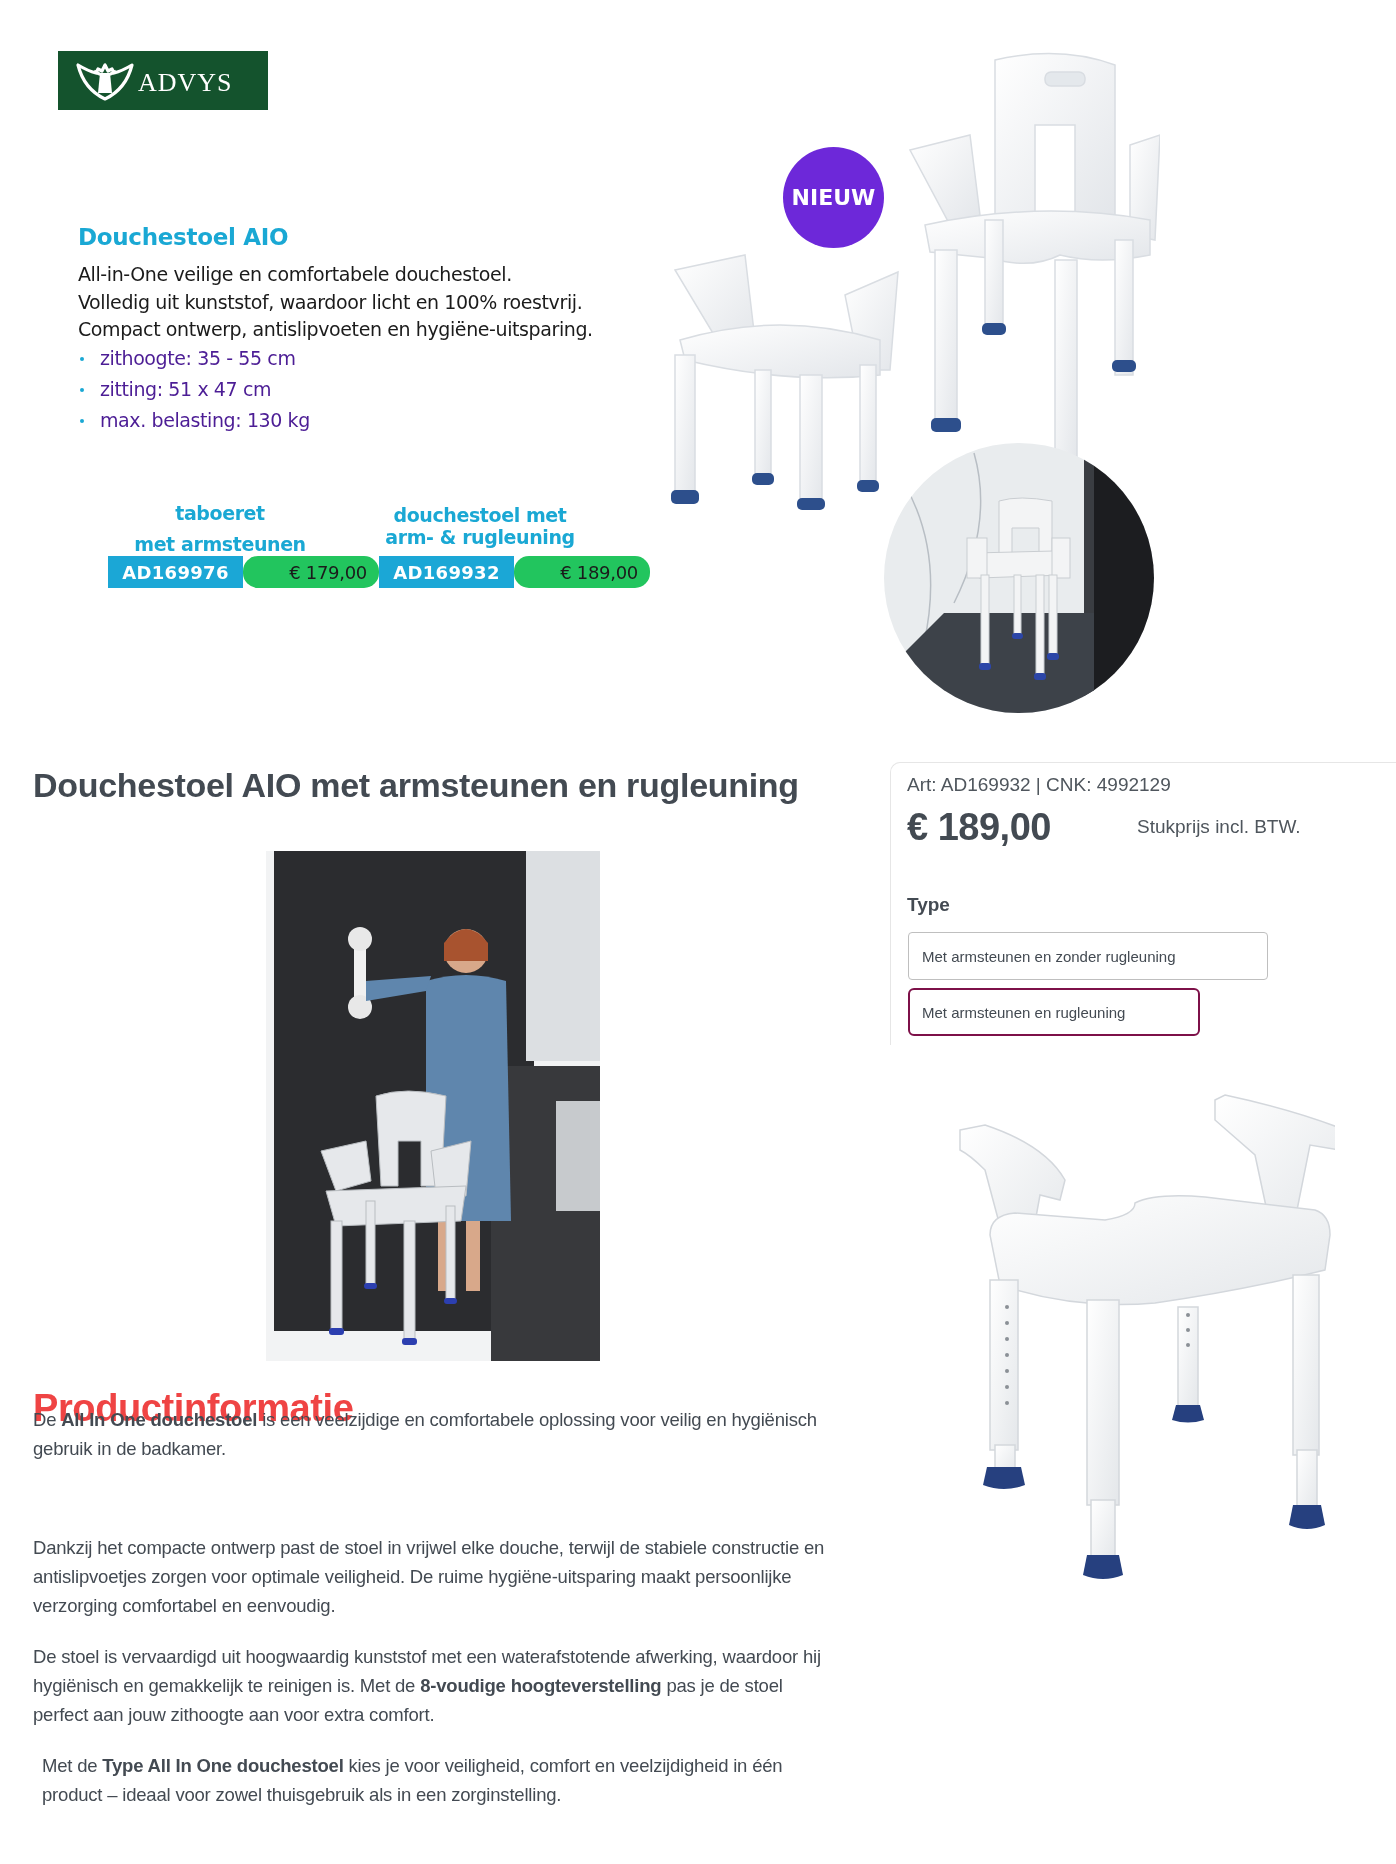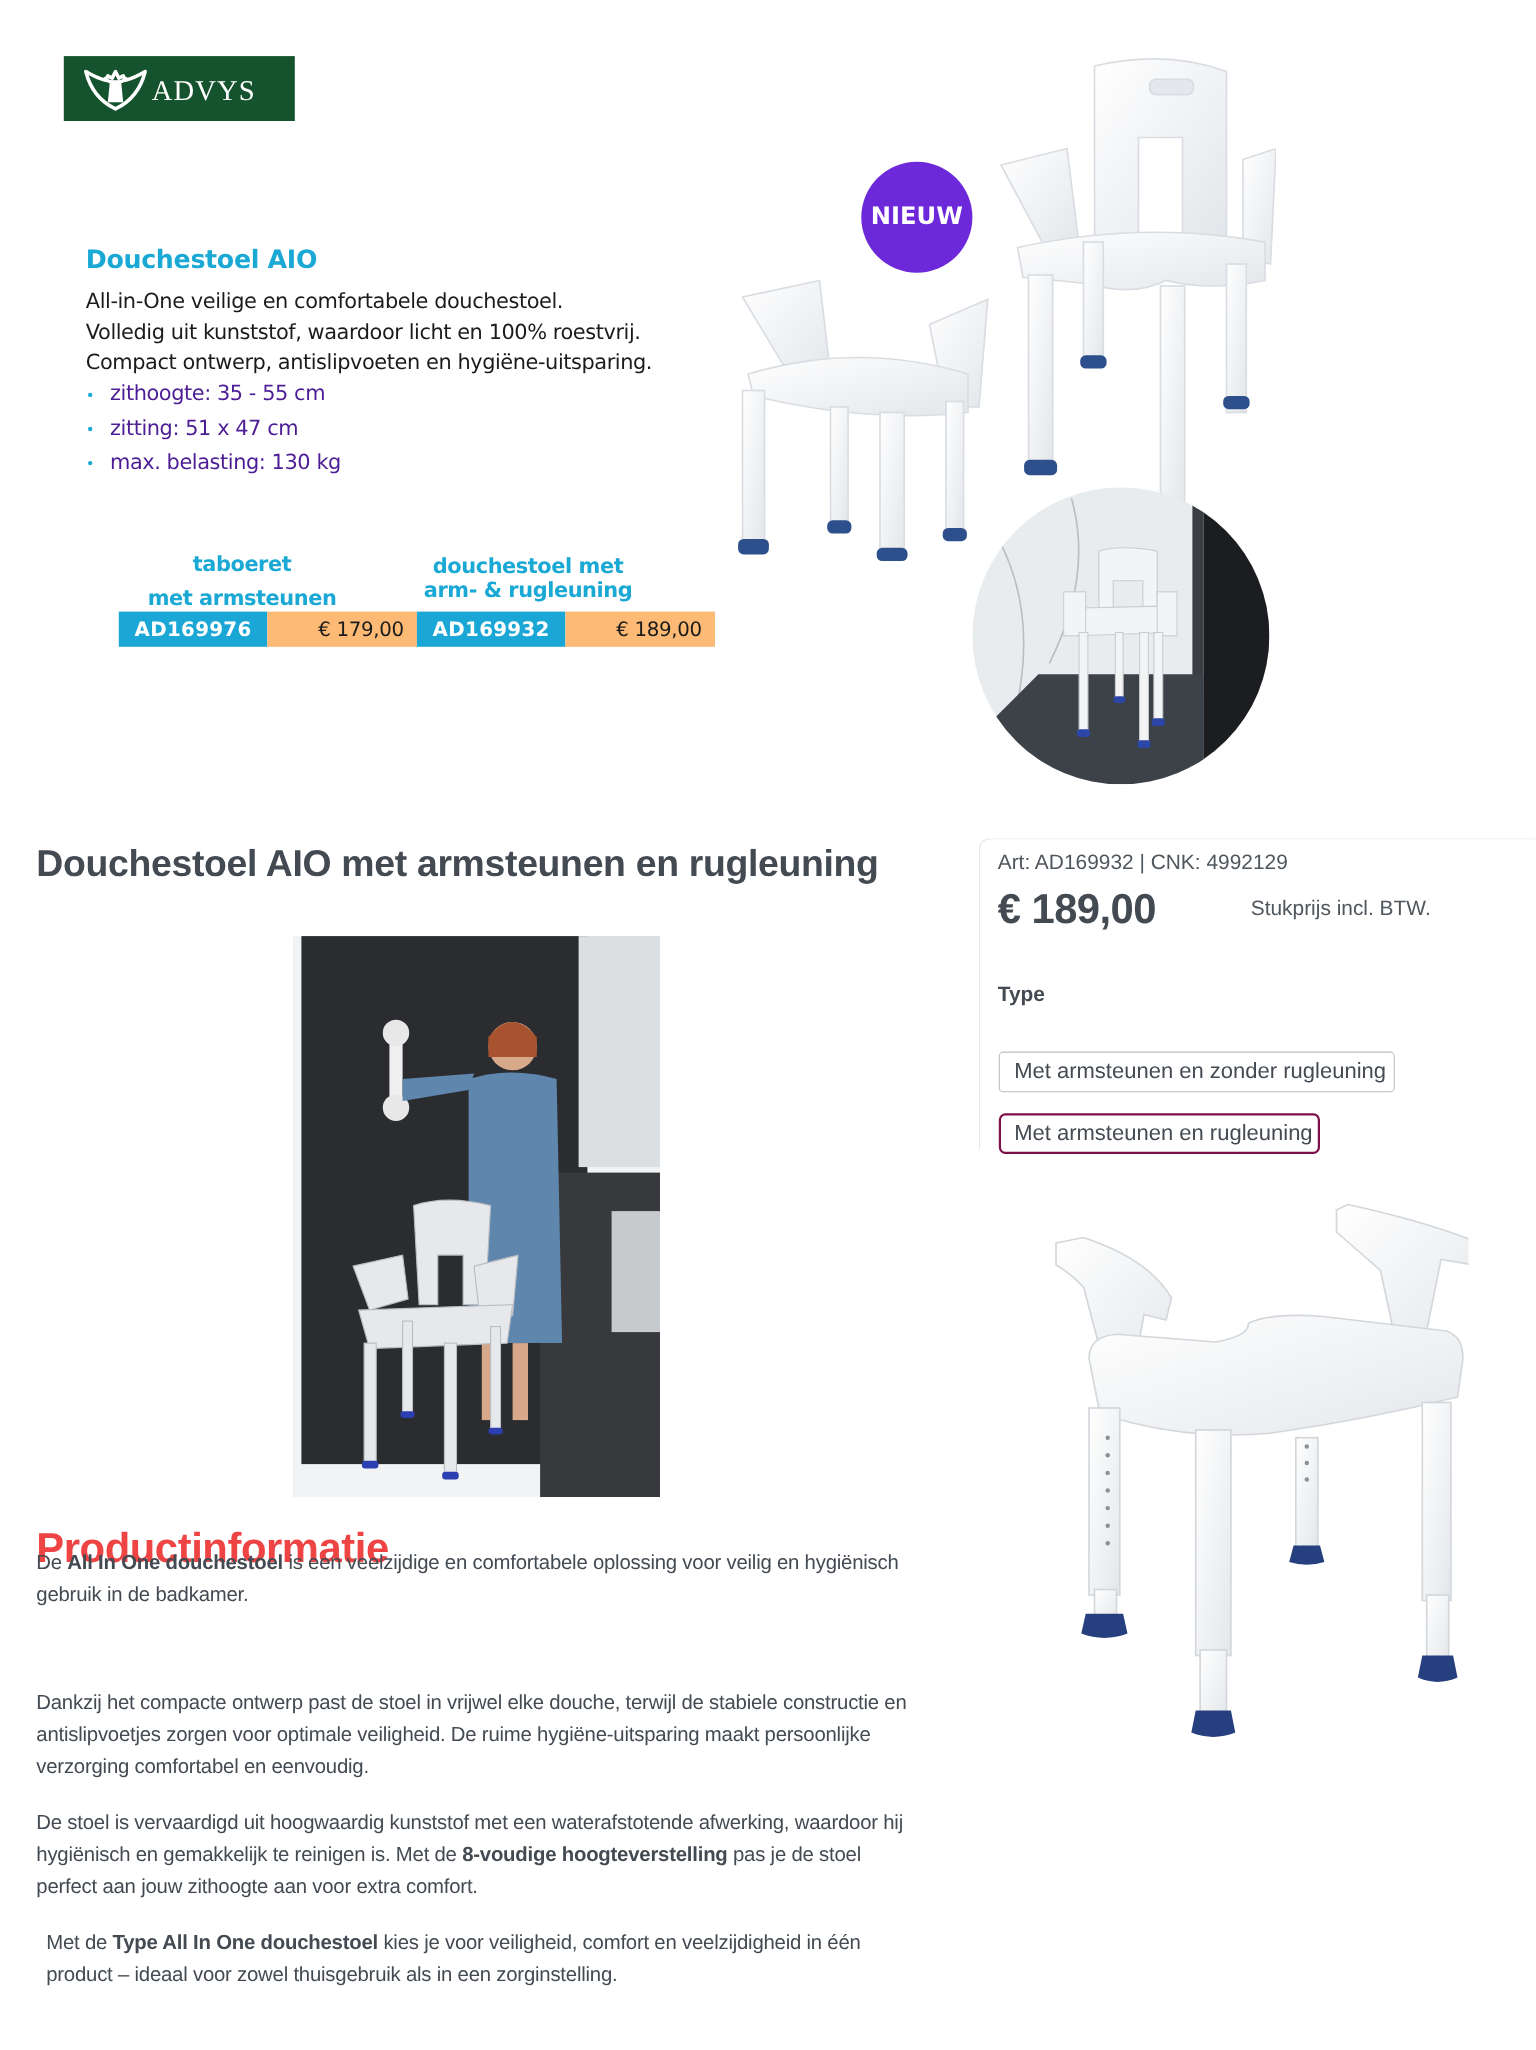--- a/index.html
+++ b/index.html
@@ -20,21 +20,21 @@
   .flyer-bullets li { display: flex; align-items: center; }
   .flyer-bullets .dot { width: 4px; height: 4px; background: #1aa8d4; border-radius: 50%; margin: 0 16px 0 2px; display: inline-block; }
 
   .col-head { font-size: 19px; font-weight: bold; color: #1aa8d4; text-align: center; font-family: "DejaVu Sans", sans-serif; letter-spacing: -0.4px; }
   .col-head-1 { left: 120px; width: 200px; top: 498px; line-height: 31px; }
   .col-head-2 { left: 360px; width: 240px; top: 504px; line-height: 22px; }
 
   .price-table { left: 76px; top: 556px; height: 16px; display: flex; margin-left: 32px; }
   .pt-cell { height: 32px; display: flex; align-items: center; font-family: "DejaVu Sans", sans-serif; font-size: 18px; }
   .pt-code { background: #1ba7d6; color: #fff; font-weight: bold; width: 135px; justify-content: center; letter-spacing: 0.3px; }
-  .pt-price { background: #fdba74; color: #1b1b1b; width: 136px; justify-content: flex-end; padding-right: 12px; letter-spacing: -0.3px; }
+  .pt-price { background: #22c55e; color: #1b1b1b; width: 136px; justify-content: flex-end; padding-right: 12px; letter-spacing: -0.3px; border-radius: 15px; }
 
   
   .flyer-chairs { left: 660px; top: 40px; width: 500px; height: 470px; }
   .nieuw-badge { left: 783px; top: 147px; width: 101px; height: 101px; border-radius: 50%; background: #6d28d9; color: #fff; font-weight: bold; font-size: 22px; display: flex; align-items: center; justify-content: center; font-family: "DejaVu Sans", sans-serif; }
   .circle-photo { left: 884px; top: 443px; width: 270px; height: 270px; border-radius: 50%; overflow: hidden; }
 
   
   .product-title { left: 33px; top: 766px; font-size: 34px; font-weight: bold; color: #434a52; letter-spacing: -0.3px; white-space: nowrap; }
 
   .lifestyle-photo { left: 266px; top: 851px; width: 334px; height: 510px; overflow: hidden; }
@@ -47,21 +47,21 @@
   .info-2 { top: 1533px; }
   .info-3 { top: 1642px; }
   .info-4 { top: 1751px; left: 42px; }
 
   
   .buy-card { left: 890px; top: 762px; width: 506px; height: 283px; border-top: 1px solid #e6e6e6; border-left: 1px solid #e6e6e6; border-top-left-radius: 10px; }
   .art-line { left: 907px; top: 774px; font-size: 19px; color: #4f565d; white-space: nowrap; }
   .price-big { left: 907px; top: 806px; font-size: 38px; font-weight: bold; color: #434a52; letter-spacing: -0.5px; }
   .price-note { left: 1137px; top: 816px; font-size: 19px; color: #4f565d; white-space: nowrap; }
   .type-label { left: 907px; top: 894px; font-size: 19px; font-weight: bold; color: #434a52; }
-  .opt-btn { position: absolute; background: #fff; border: 1px solid #bfbfbf; border-radius: 4px; font-family: "Liberation Sans", sans-serif; font-size: 20px; color: #434a52; padding: 0 13px; height: 37px; display: flex; align-items: center; white-space: nowrap; cursor: pointer; margin-top: 24px; }
+  .opt-btn { position: absolute; background: #fff; border: 1px solid #bfbfbf; border-radius: 4px; font-family: "Liberation Sans", sans-serif; font-size: 15px; color: #434a52; padding: 0 13px; height: 48px; display: flex; align-items: center; white-space: nowrap; cursor: pointer; }
   .opt-1 { left: 908px; top: 932px; width: 360px; }
   .opt-2 { left: 908px; top: 988px; width: 292px; border: 2px solid #7d1048; border-radius: 6px; padding: 0 12px; }
 
   .stool-photo { left: 925px; top: 1075px; width: 410px; height: 525px; }
 </style>
 </head>
 <body>
 
 <div class="abs logo">
   <svg viewBox="0 0 62 44">

